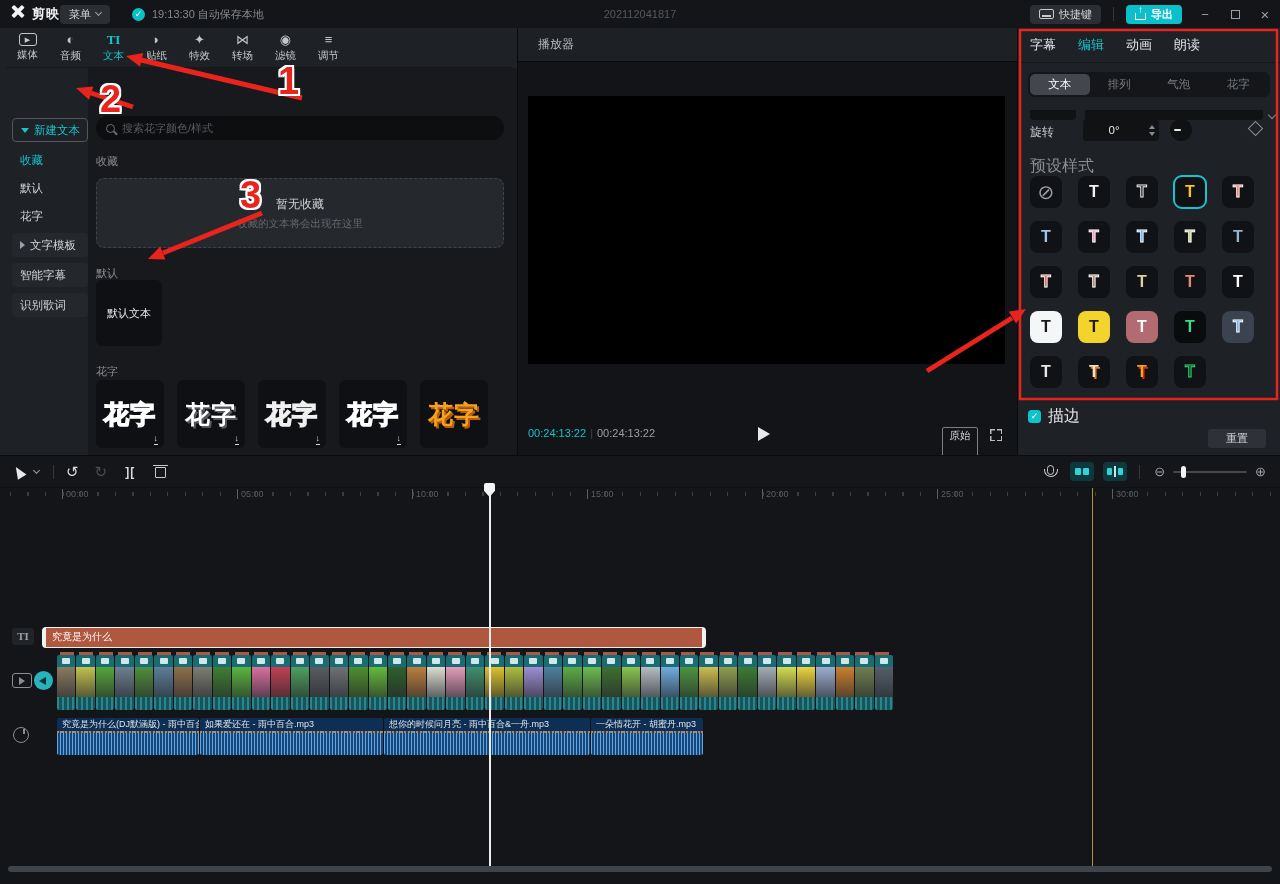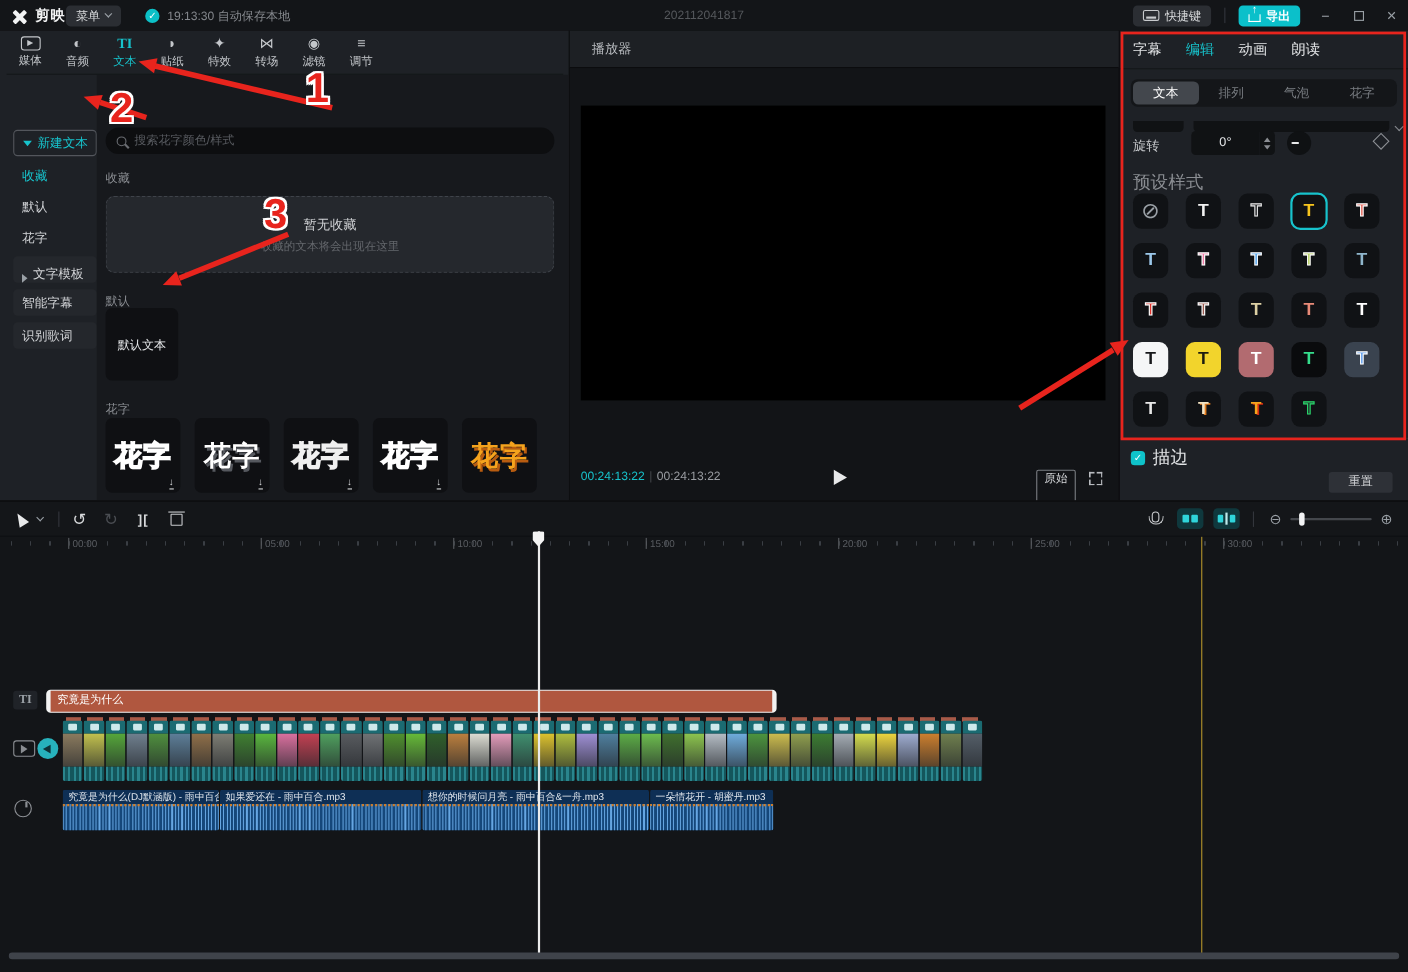--- a/index.html
+++ b/index.html
@@ -1,20 +1,20 @@
 <!DOCTYPE html>
 <html><head>
 <meta charset="utf-8">
 <style>
   *{margin:0;padding:0;box-sizing:border-box}
   html,body{width:1280px;height:884px;overflow:hidden}
   body{position:relative;background:#101214;font-family:"Liberation Sans",sans-serif;color:#c8cacd;-webkit-font-smoothing:antialiased}
   
   .titlebar{position:absolute;left:0;top:0;width:1280px;height:28px;background:#131518;display:flex;align-items:center}
-  .logo{display:flex;align-items:flex-end;gap:6px;margin-left:10px}
+  .logo{display:flex;align-items:flex-start;gap:6px;margin-left:10px}
   .logo-ic{position:relative;width:16px;height:14px}
   .logo-ic i{position:absolute;left:6px;top:-1px;width:4px;height:15px;background:#f2f3f4;border-radius:1px}
   .logo-ic i:first-child{transform:rotate(45deg)}
   .logo-ic i:last-child{transform:rotate(-45deg)}
   .logo-tx{font-size:13px;font-weight:bold;color:#f2f3f4;letter-spacing:1px}
   .tb-btn{background:#2b2e33;border-radius:4px;height:19px;display:flex;align-items:center;gap:5px;padding:0 9px;font-size:11px;color:#d8dadc;cursor:default}
   .chev{width:5px;height:5px;border-right:1.4px solid #9aa0a6;border-bottom:1.4px solid #9aa0a6;transform:rotate(45deg);margin-top:-3px}
   .ic-check{width:13px;height:13px;border-radius:50%;background:#0cc0c7;color:#fff;font-size:9px;line-height:13px;text-align:center}
   .ic-check::after{content:"✓"}
   .autosave{font-size:11px;color:#85888d;margin-left:7px}
@@ -240,21 +240,21 @@
         </div>
         <div class="nitem nsel" style="top: 80px;">
           <span>收藏</span>
         </div>
         <div class="nitem" style="top: 108px;">
           <span>默认</span>
         </div>
         <div class="nitem" style="top: 136px;">
           <span>花字</span>
         </div>
-        <div class="nitem nboxed" style="top: 165px; align-items: flex-end;">
+        <div class="nitem nboxed" style="top: 165px;">
           <span class="ncaret r"></span>
           <span>文字模板</span>
         </div>
         <div class="nitem nboxed" style="top: 195px;">
           <span>智能字幕</span>
         </div>
         <div class="nitem nboxed" style="top: 225px;">
           <span>识别歌词</span>
         </div>
       </div>

